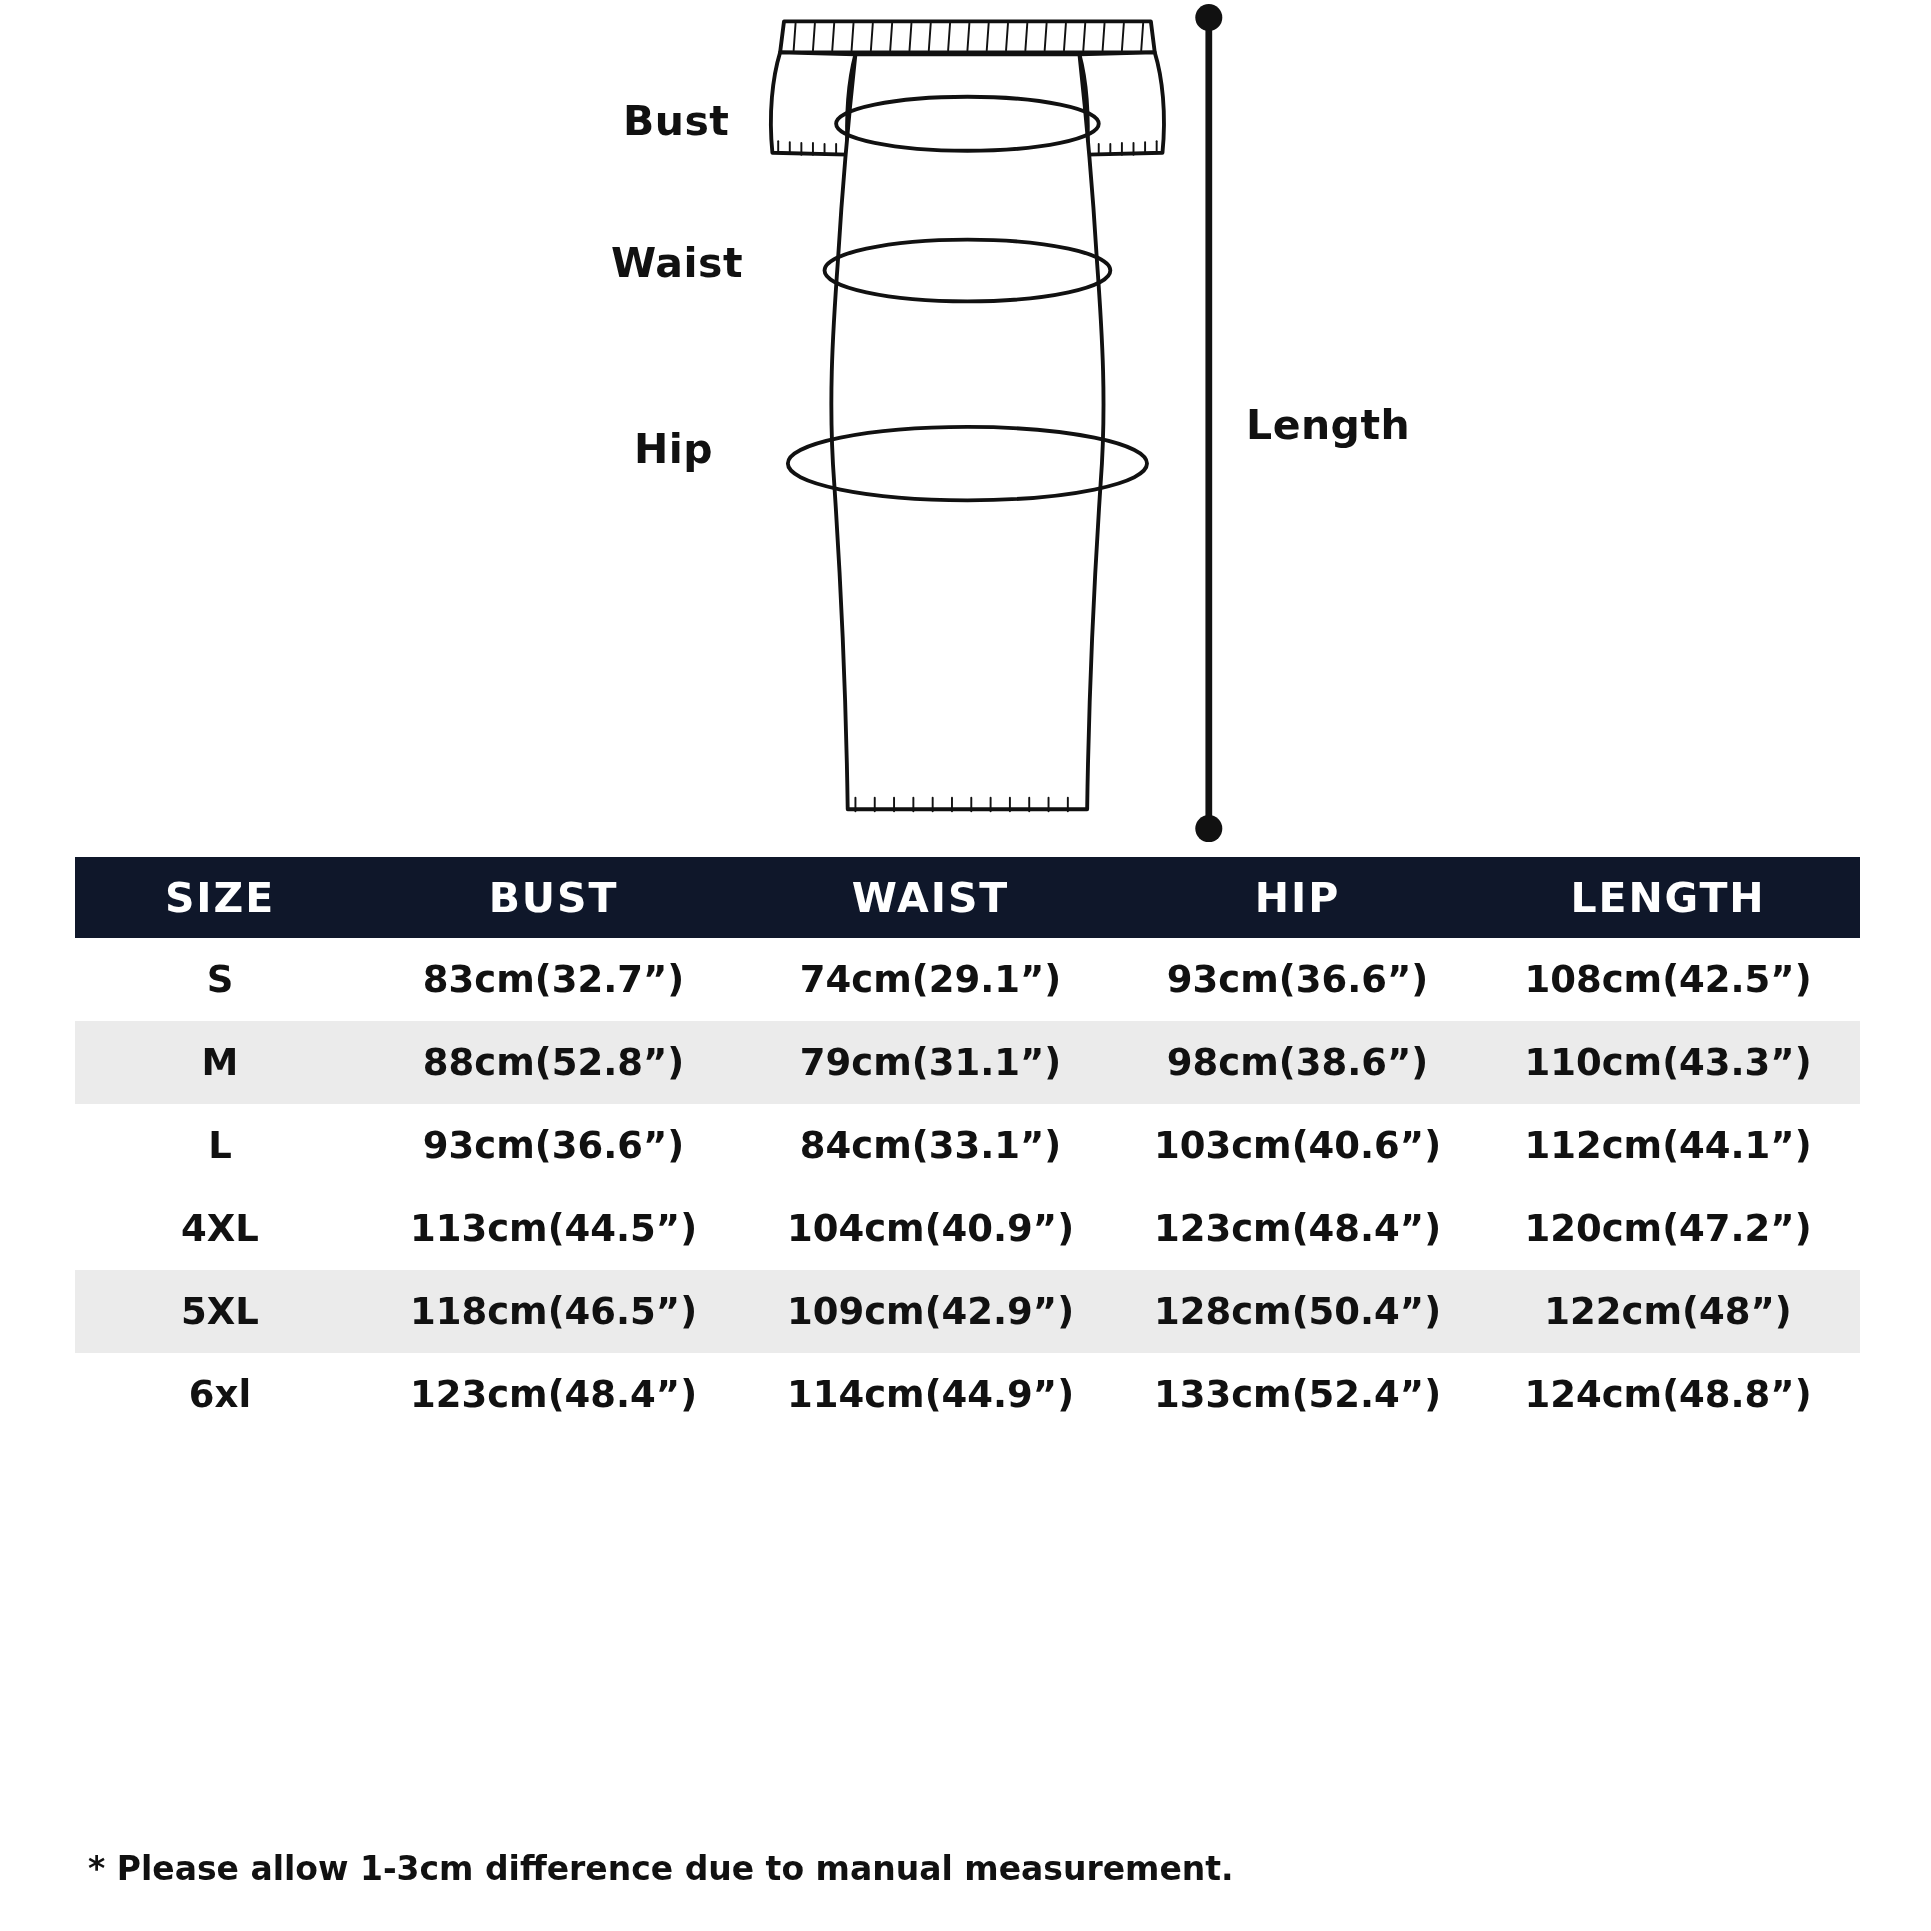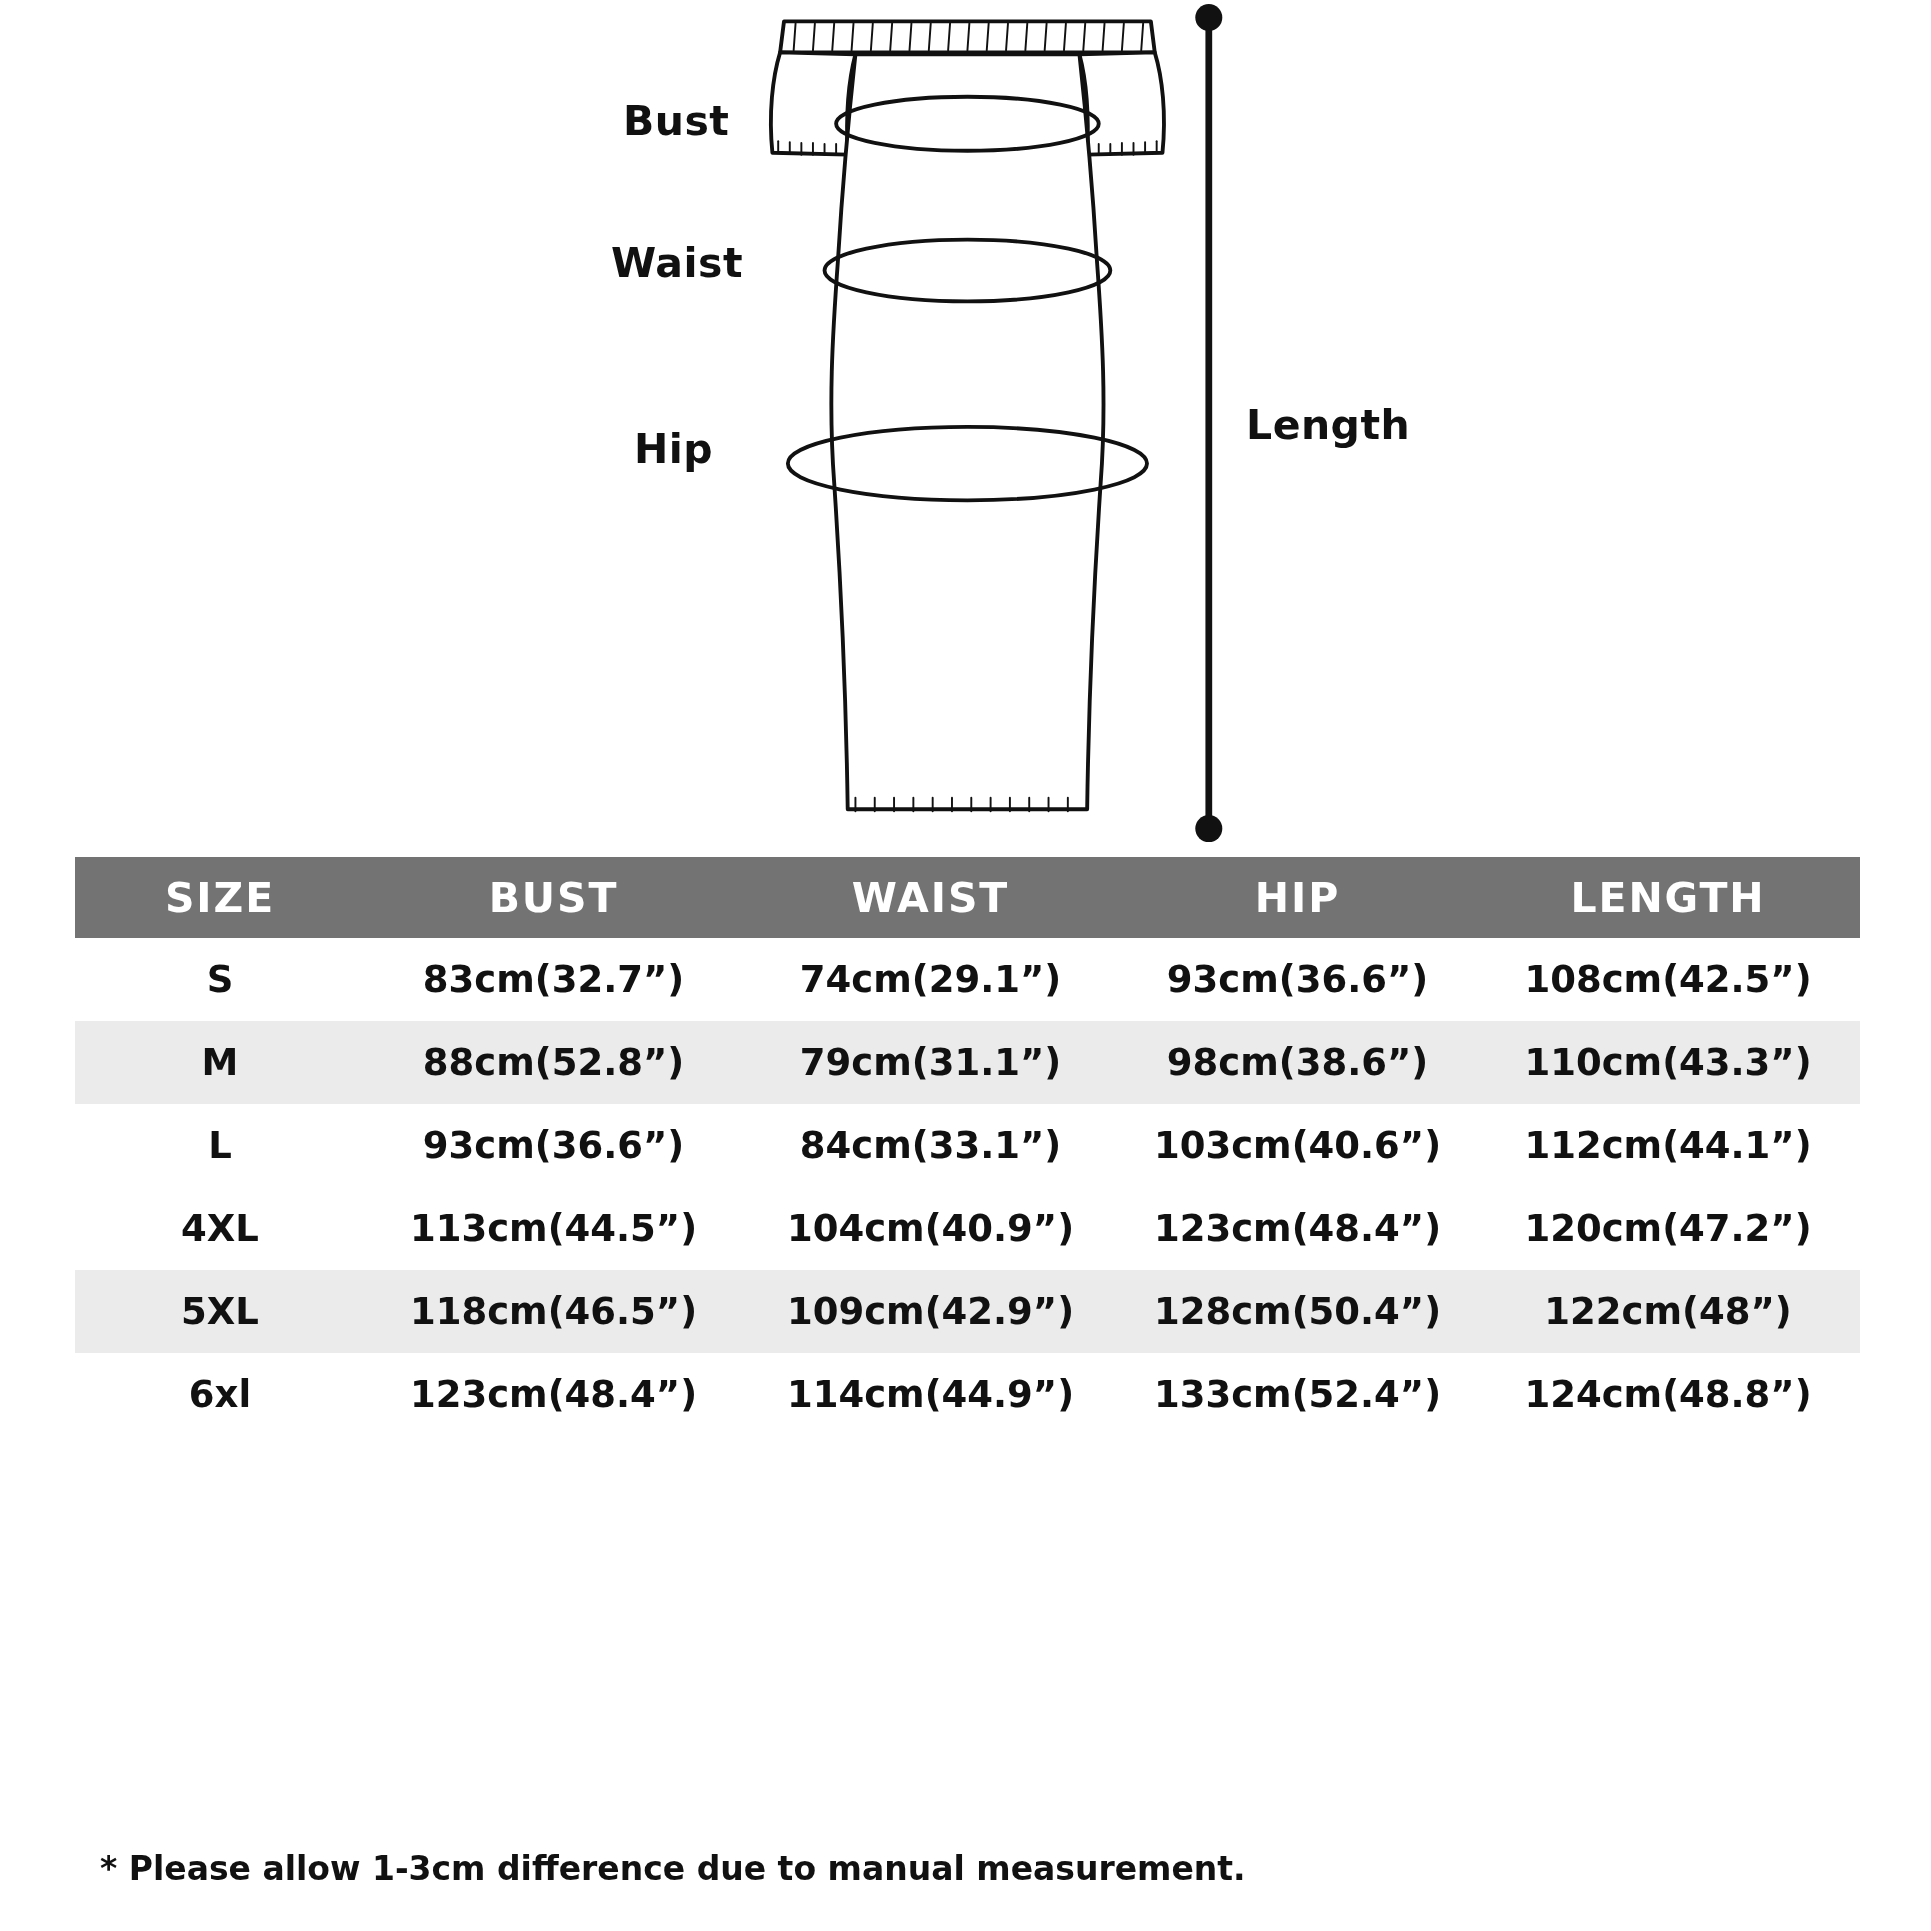--- a/index.html
+++ b/index.html
@@ -52,21 +52,21 @@
     left: 75px;
     top: 857px;
     width: 1784px;
   }
   table.size-table {
     border-collapse: collapse;
     width: 1784px;
     table-layout: fixed;
   }
   table.size-table thead th {
-    background: #737373;
+    background: #0f172a;
     color: #ffffff;
     font-size: 41px;
     font-weight: bold;
     letter-spacing: 1.9px;
     height: 79px;
     text-align: center;
     vertical-align: middle;
   }
   table.size-table tbody td {
     font-size: 37px;
@@ -80,21 +80,21 @@
   table.size-table tbody tr.even { background: #ebebeb; }
 
   col.c-size   { width: 290px; }
   col.c-bust   { width: 377px; }
   col.c-waist  { width: 377px; }
   col.c-hip    { width: 357px; }
   col.c-length { width: 384px; }
 
   .note {
     position: absolute;
-    left: 100px;
+    left: 88px;
     top: 1849px;
     font-size: 33px;
     font-weight: bold;
     color: #111;
     white-space: nowrap;
   }
 </style>
 </head>
 <body>
 

